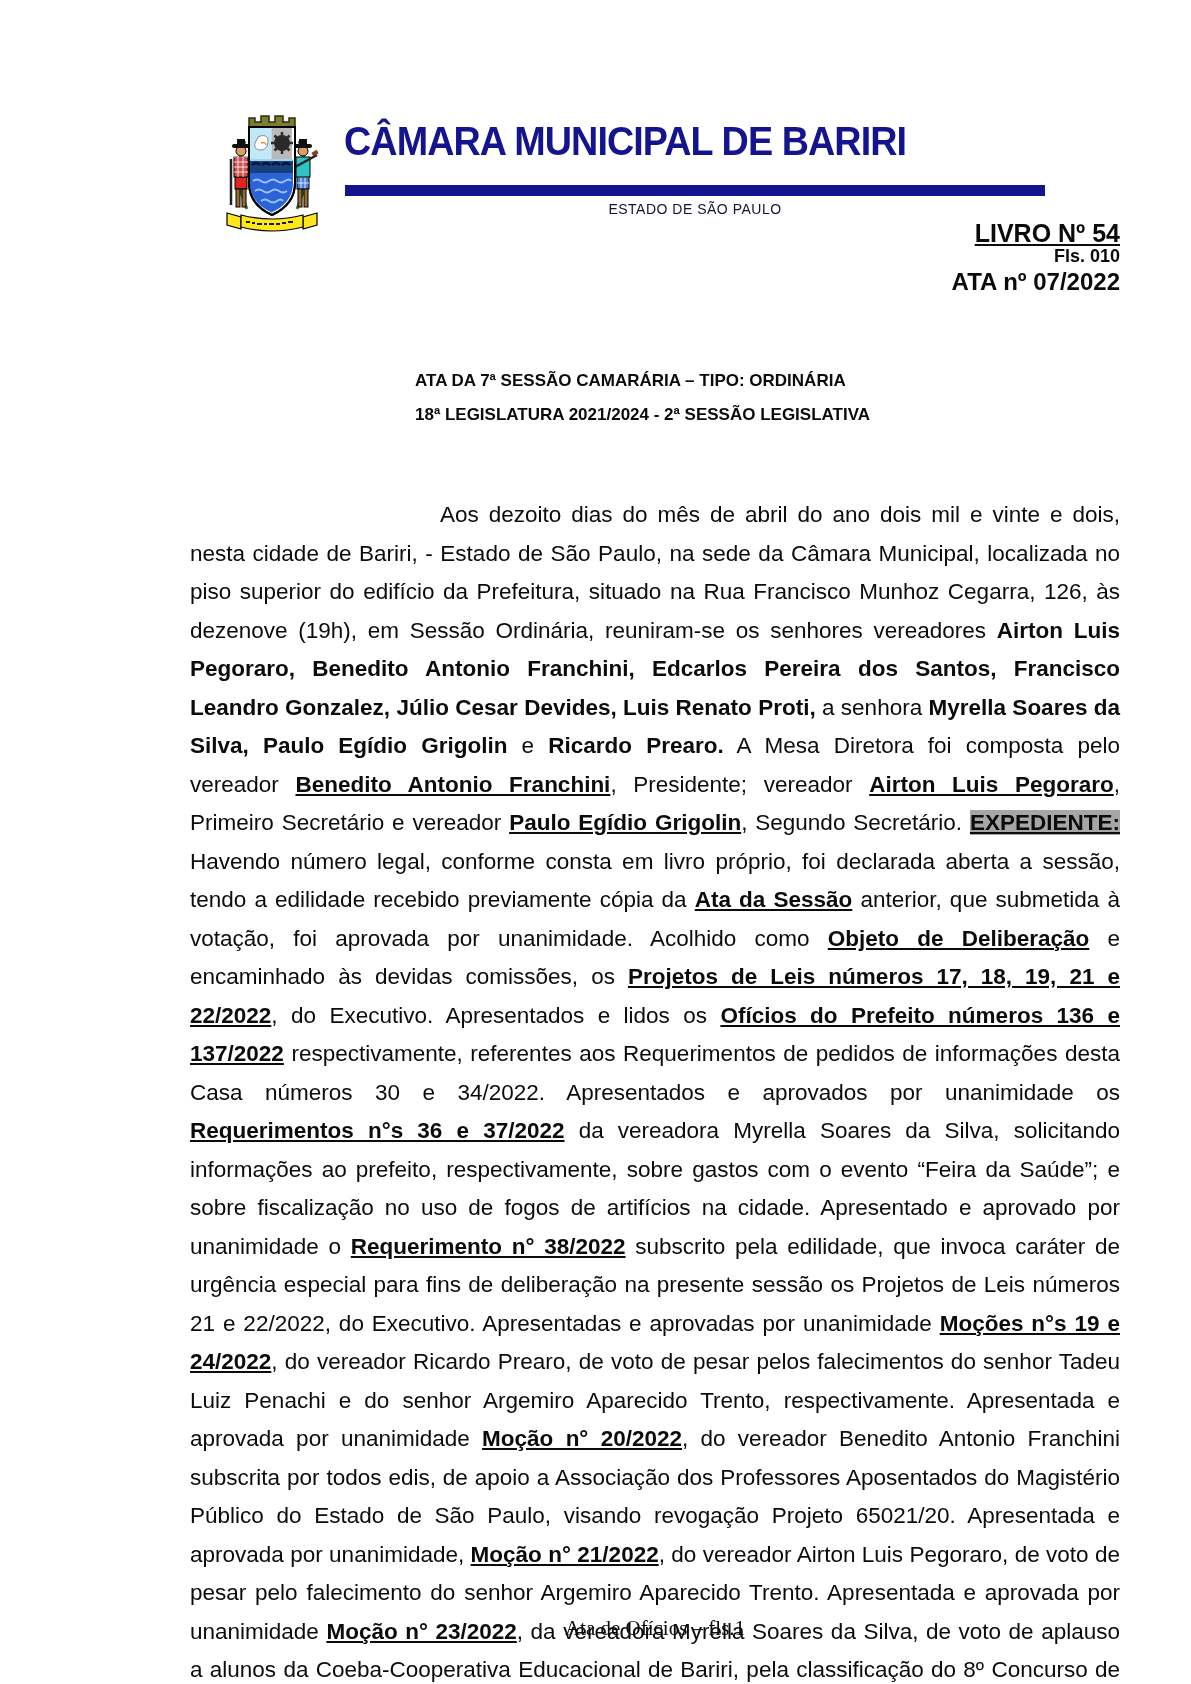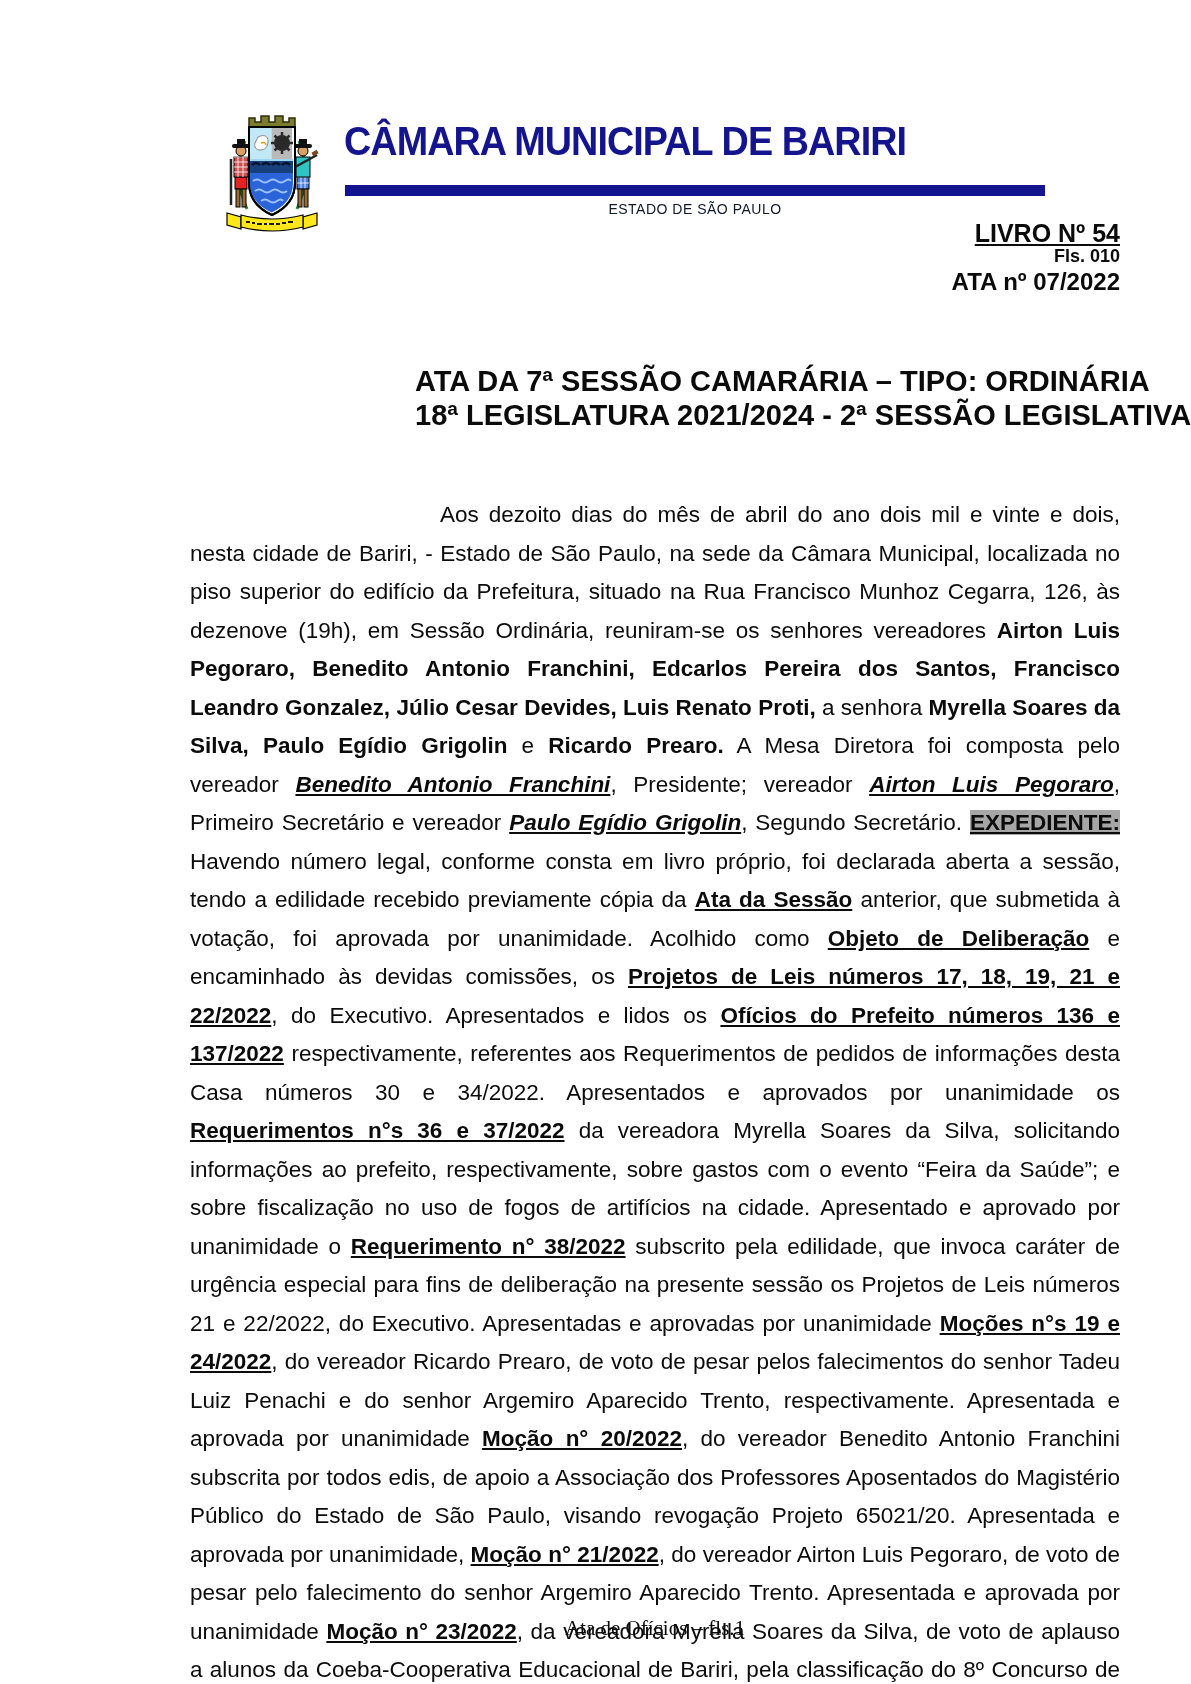--- a/index.html
+++ b/index.html
@@ -37,31 +37,31 @@
     position:absolute;left:620px;top:246px;width:500px;
     text-align:right;font-size:18px;font-weight:bold;
   }
   
   .doc-title{
     position:absolute;left:190px;top:268px;width:930px;
     text-align:right;font-size:24px;font-weight:bold;
   }
   .session-heading{
     position:absolute;left:415px;top:364px;
-    font-size:29px;font-weight:bold;line-height:34px;white-space:nowrap;
+    font-size:17px;font-weight:bold;line-height:34px;white-space:nowrap;
   }
   
   .body-text{
     position:absolute;left:190px;top:496px;width:930px;
     font-size:22.5px;line-height:38.5px;
     text-align:justify;text-indent:250px;
     margin:0;
   }
   .body-text .b{font-weight:bold;}
-  .body-text .i{font-style:italic;}
+  .body-text .i{}
   .body-text .u{text-decoration:underline;}
   .body-text .h{background:var(--highlight);}
   
   .page-footer{
     position:absolute;left:190px;top:1616px;width:930px;
     text-align:center;
     font-family:"Liberation Serif", serif;font-size:21px;
   }
 </style>
 </head>

